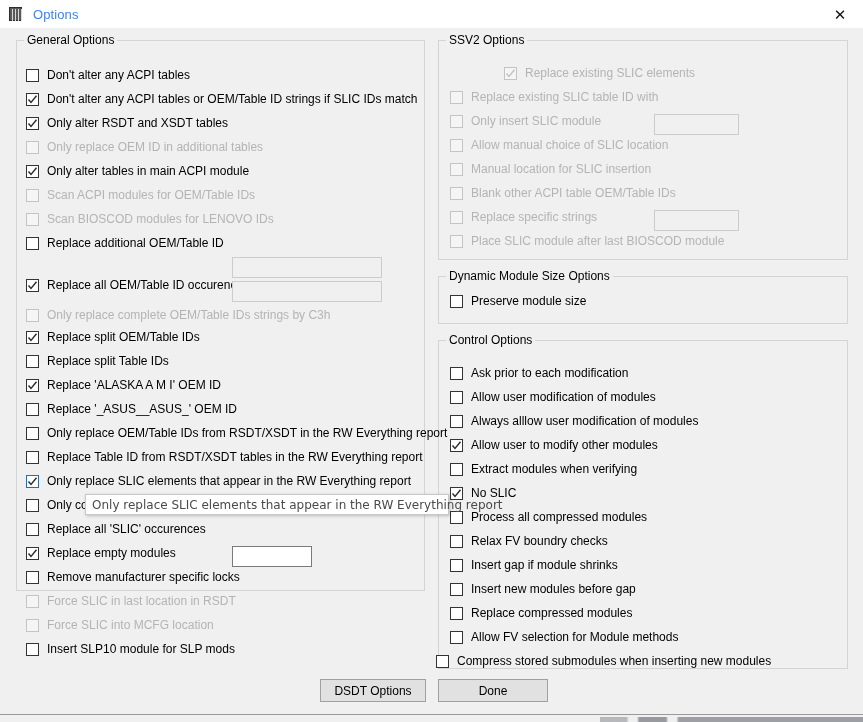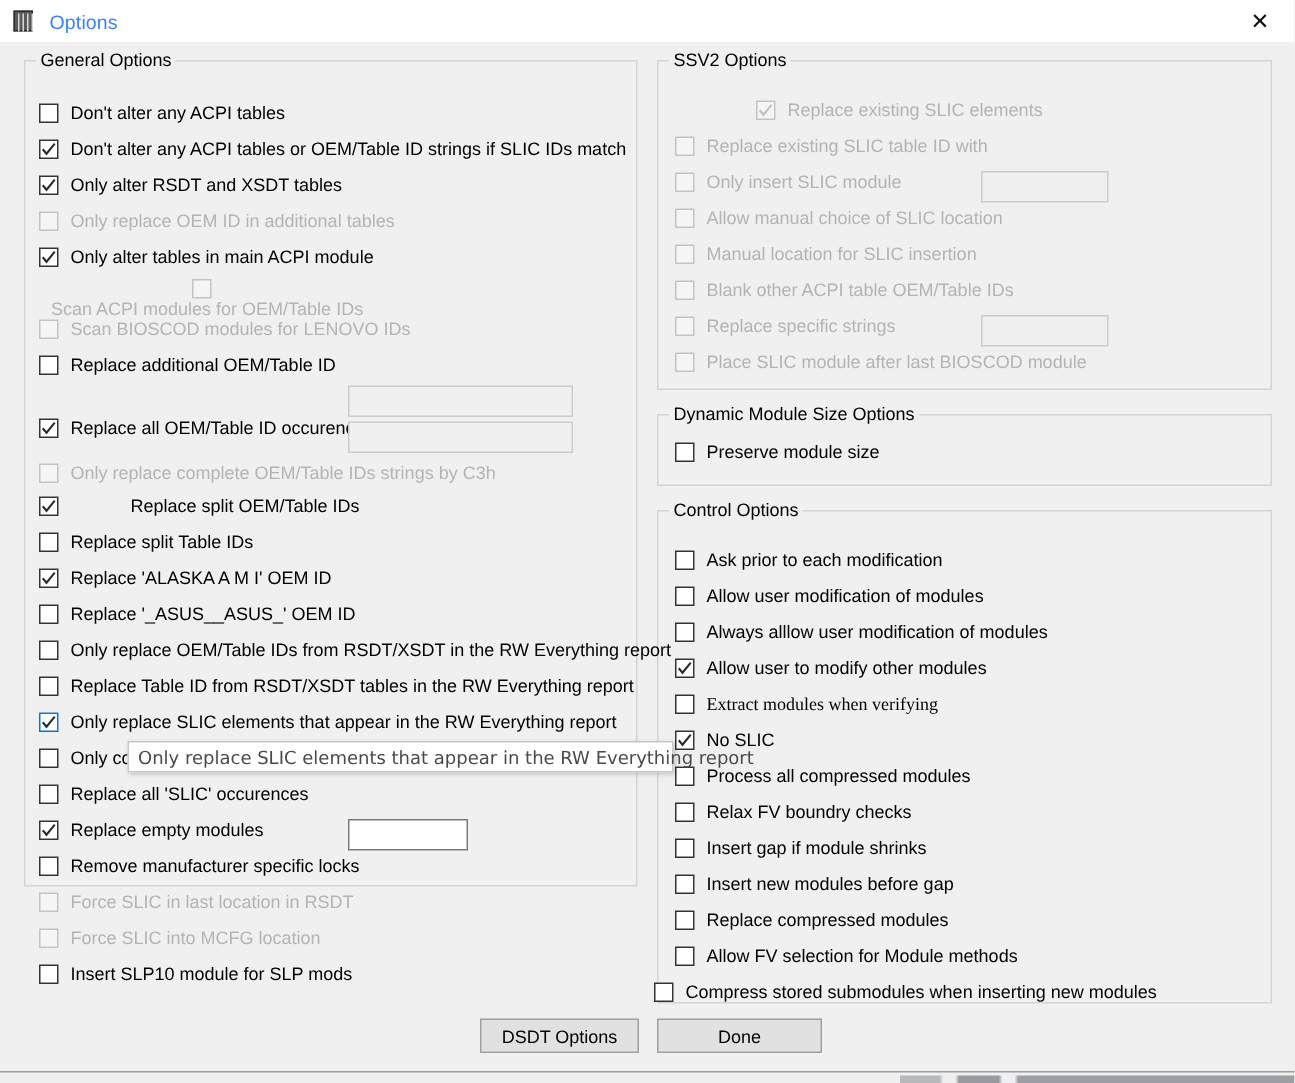--- a/index.html
+++ b/index.html
@@ -249,21 +249,21 @@
         <span class="cblabel disabled">Only replace OEM ID in additional tables</span>
       </div>
       <div class="cbrow" style="left: 26px; top: 134px;">
         <span class="cbox">
           <svg width="11" height="11" viewBox="0 0 11 11">
             <path d="M1.5 5.5 L4 8.5 L9.5 1.8" stroke="#2b2b2b" stroke-width="1.4" fill="none"></path>
           </svg>
         </span>
         <span class="cblabel">Only alter tables in main ACPI module</span>
       </div>
-      <div class="cbrow" style="left: 26px; top: 158px; flex-direction: column;">
+      <div class="cbrow" style="left: 26px; top: 158px;">
         <span class="cbox disabled"></span>
         <span class="cblabel disabled">Scan ACPI modules for OEM/Table IDs</span>
       </div>
       <div class="cbrow" style="left: 26px; top: 182px;">
         <span class="cbox disabled"></span>
         <span class="cblabel disabled">Scan BIOSCOD modules for LENOVO IDs</span>
       </div>
       <div class="cbrow" style="left: 26px; top: 206px;">
         <span class="cbox"></span>
         <span class="cblabel">Replace additional OEM/Table ID</span>
@@ -273,21 +273,21 @@
           <svg width="11" height="11" viewBox="0 0 11 11">
             <path d="M1.5 5.5 L4 8.5 L9.5 1.8" stroke="#2b2b2b" stroke-width="1.4" fill="none"></path>
           </svg>
         </span>
         <span class="cblabel">Replace all OEM/Table ID occurences</span>
       </div>
       <div class="cbrow" style="left: 26px; top: 278px;">
         <span class="cbox disabled"></span>
         <span class="cblabel disabled">Only replace complete OEM/Table IDs strings by C3h</span>
       </div>
-      <div class="cbrow" style="left: 26px; top: 300px; gap: 40px;">
+      <div class="cbrow" style="left: 26px; top: 300px;">
         <span class="cbox">
           <svg width="11" height="11" viewBox="0 0 11 11">
             <path d="M1.5 5.5 L4 8.5 L9.5 1.8" stroke="#2b2b2b" stroke-width="1.4" fill="none"></path>
           </svg>
         </span>
         <span class="cblabel">Replace split OEM/Table IDs</span>
       </div>
       <div class="cbrow" style="left: 26px; top: 324px;">
         <span class="cbox"></span>
         <span class="cblabel">Replace split Table IDs</span>
@@ -411,21 +411,21 @@
         <span class="cblabel">Always alllow user modification of modules</span>
       </div>
       <div class="cbrow" style="left: 450px; top: 408px;">
         <span class="cbox">
           <svg width="11" height="11" viewBox="0 0 11 11">
             <path d="M1.5 5.5 L4 8.5 L9.5 1.8" stroke="#2b2b2b" stroke-width="1.4" fill="none"></path>
           </svg>
         </span>
         <span class="cblabel">Allow user to modify other modules</span>
       </div>
-      <div class="cbrow" style="left: 450px; top: 432px; font-family: Liberation Serif, serif;">
+      <div class="cbrow" style="left: 450px; top: 432px;">
         <span class="cbox"></span>
         <span class="cblabel">Extract modules when verifying</span>
       </div>
       <div class="cbrow" style="left: 450px; top: 456px;">
         <span class="cbox">
           <svg width="11" height="11" viewBox="0 0 11 11">
             <path d="M1.5 5.5 L4 8.5 L9.5 1.8" stroke="#2b2b2b" stroke-width="1.4" fill="none"></path>
           </svg>
         </span>
         <span class="cblabel">No SLIC</span>

